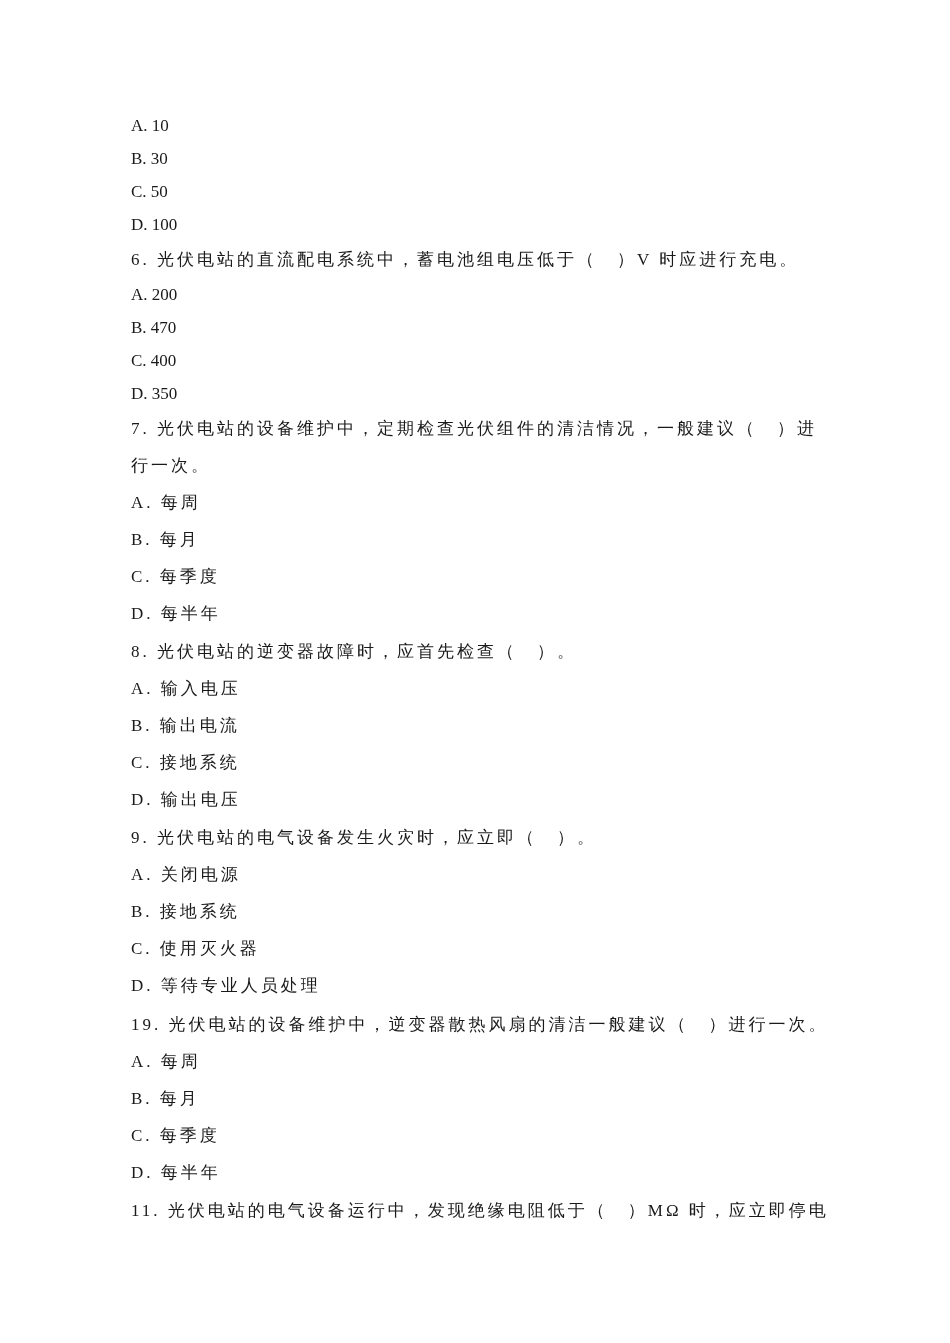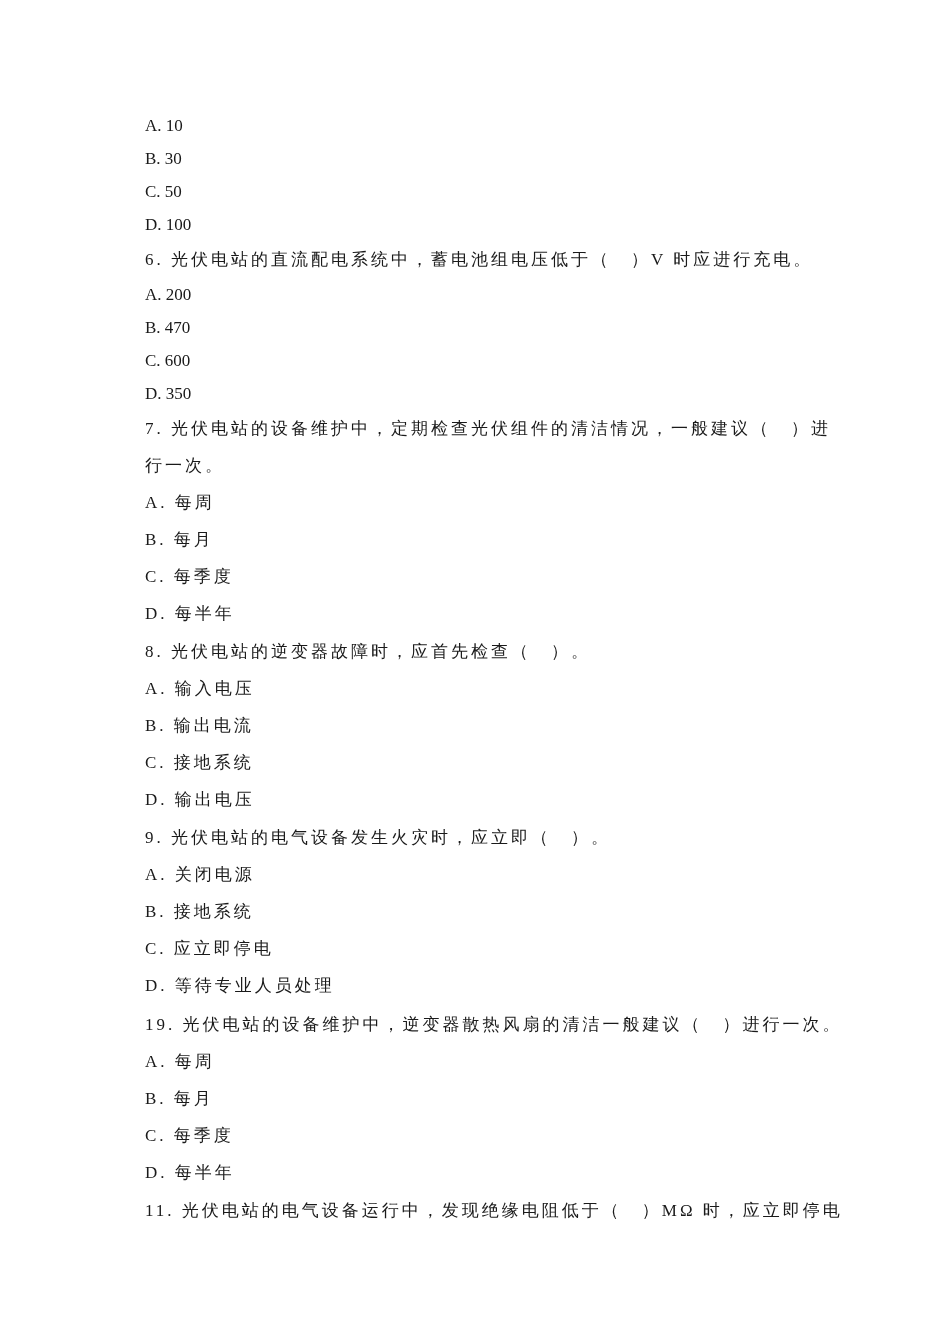--- a/index.html
+++ b/index.html
@@ -1,48 +1,48 @@
 <!DOCTYPE html>
 <html><head>
 <meta charset="utf-8">
 <style>
   html, body { margin: 0; padding: 0; background: #ffffff; }
   body { width: 950px; height: 1343px; position: relative; overflow: hidden;
          font-family: "Liberation Serif", "DejaVu Serif", serif; color: #1a1a1a; }
-  .line { position: absolute; left: 145px; font-size: 17px; white-space: nowrap; line-height: 20px; }
+  .line { position: absolute; left: 131px; font-size: 17px; white-space: nowrap; line-height: 20px; }
   .cjk { letter-spacing: 3px; }
 </style>
 </head>
 <body>
 
 <div id="page">
   <div class="line" style="top:116px">A. 10</div>
   <div class="line" style="top:149px">B. 30</div>
   <div class="line" style="top:182px">C. 50</div>
   <div class="line" style="top:215px">D. 100</div>
   <div class="line cjk" style="top:250px">6. 光伏电站的直流配电系统中，蓄电池组电压低于（　）V 时应进行充电。</div>
   <div class="line" style="top:285px">A. 200</div>
   <div class="line" style="top:318px">B. 470</div>
-  <div class="line" style="top:351px">C. 600</div>
+  <div class="line" style="top:351px">C. 400</div>
   <div class="line" style="top:384px">D. 350</div>
   <div class="line cjk" style="top:419px">7. 光伏电站的设备维护中，定期检查光伏组件的清洁情况，一般建议（　）进</div>
   <div class="line cjk" style="top:456px">行一次。</div>
   <div class="line cjk" style="top:493px">A. 每周</div>
   <div class="line cjk" style="top:530px">B. 每月</div>
   <div class="line cjk" style="top:567px">C. 每季度</div>
   <div class="line cjk" style="top:604px">D. 每半年</div>
   <div class="line cjk" style="top:642px">8. 光伏电站的逆变器故障时，应首先检查（　）。</div>
   <div class="line cjk" style="top:679px">A. 输入电压</div>
   <div class="line cjk" style="top:716px">B. 输出电流</div>
   <div class="line cjk" style="top:753px">C. 接地系统</div>
   <div class="line cjk" style="top:790px">D. 输出电压</div>
   <div class="line cjk" style="top:828px">9. 光伏电站的电气设备发生火灾时，应立即（　）。</div>
   <div class="line cjk" style="top:865px">A. 关闭电源</div>
   <div class="line cjk" style="top:902px">B. 接地系统</div>
-  <div class="line cjk" style="top:939px">C. 应立即停电</div>
+  <div class="line cjk" style="top:939px">C. 使用灭火器</div>
   <div class="line cjk" style="top:976px">D. 等待专业人员处理</div>
   <div class="line cjk" style="top:1015px">19. 光伏电站的设备维护中，逆变器散热风扇的清洁一般建议（　）进行一次。</div>
   <div class="line cjk" style="top:1052px">A. 每周</div>
   <div class="line cjk" style="top:1089px">B. 每月</div>
   <div class="line cjk" style="top:1126px">C. 每季度</div>
   <div class="line cjk" style="top:1163px">D. 每半年</div>
   <div class="line cjk" style="top:1201px">11. 光伏电站的电气设备运行中，发现绝缘电阻低于（　）MΩ 时，应立即停电</div>
 </div>
 
 </body></html>

